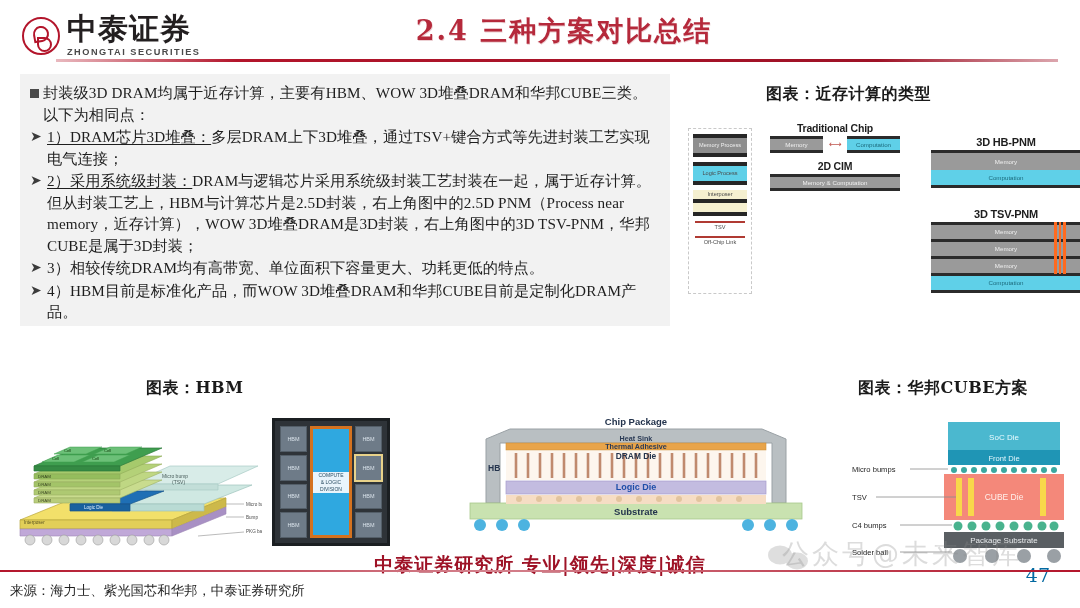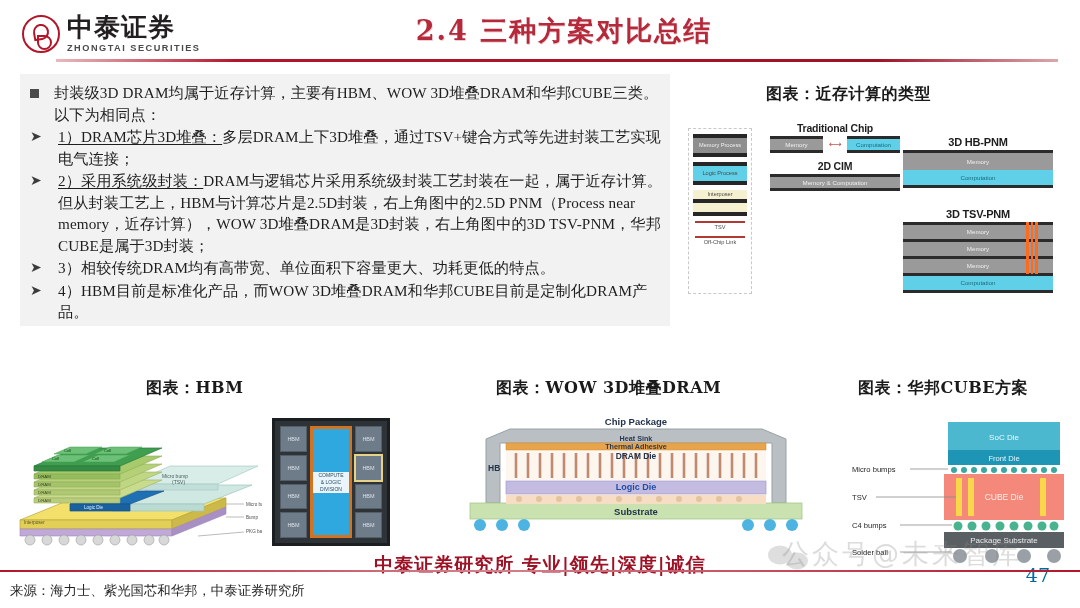--- a/index.html
+++ b/index.html
@@ -12,38 +12,38 @@
   #slide { position: relative; width: 1080px; height: 608px; background: #fff; }
 
   
   .logo-wrap { position: absolute; left: 22px; top: 14px; display: flex; align-items: center; gap: 7px; }
   .logo-mark { width: 38px; height: 38px; border: 2.4px solid #b3152b; border-radius: 50%;
                position: relative; flex: 0 0 auto; }
   .logo-mark::before { content:""; position:absolute; left:9px; top:7px; width:12px; height:12px;
                        border:2.2px solid #b3152b; border-radius:50% 50% 50% 0; transform: rotate(-10deg); }
   .logo-mark::after { content:""; position:absolute; left:13px; top:18px; width:11px; height:11px;
                       border:2.2px solid #b3152b; border-radius:0 50% 50% 50%; }
-  .logo-cn { font-family:"DejaVu Sans", sans-serif; font-weight:700; font-size:26px; color:#231f20;
+  .logo-cn { font-family:"DejaVu Sans", sans-serif; font-weight:700; font-size:30px; color:#231f20;
              letter-spacing:1px; line-height:1; }
   .logo-en { font-family:"Liberation Sans", sans-serif; font-weight:700; font-size:9.2px; color:#4a4a4a;
              letter-spacing:1.5px; margin-top:3px; }
 
   .slide-title {
     position:absolute; left:0; right:0; top:13px; text-align:center;
     font-family:"DejaVu Serif", serif; font-weight:700; font-size:27px; color:#b5293b;
     letter-spacing:2px; text-shadow: 0.6px 0.6px 0 rgba(200,120,130,.35);
     width:1080px; padding-left:48px;
   }
   .header-rule { position:absolute; left:56px; right:22px; top:59px; height:2.6px;
                  background:linear-gradient(90deg,#e9b9bf 0%,#b3152b 18%,#9e1226 82%,#dca6ae 100%); }
 
   
   .text-panel { position:absolute; left:20px; top:74px; width:650px; height:252px;
                 background:#f2f2f2; padding:8px 8px 4px 10px; }
-  .bullet-row { display:flex; align-items:flex-start; gap:15px; margin-bottom:1px; }
+  .bullet-row { display:flex; align-items:flex-start; gap:4px; margin-bottom:1px; }
   .mk-square { width:9px; height:9px; background:#4a4a4a; margin-top:7px; flex:0 0 auto; }
   .mk-arrow { color:#3b3b3b; font-size:14px; line-height:20px; flex:0 0 auto; width:13px;
               font-family:"DejaVu Sans", sans-serif; }
   .para { font-size:15.2px; line-height:21.5px; color:#1e1e1e; letter-spacing:0.1px; }
   .u { text-decoration: underline; text-underline-offset:2px; }
 
   
   .cap { font-family:"DejaVu Serif", serif; font-weight:700; font-size:16px; color:#1a1a1a;
          letter-spacing:0.5px; white-space:nowrap; }
 
@@ -58,21 +58,21 @@
   .lg-cap { font-family:"Liberation Sans", sans-serif; font-size:5.6px; color:#4a4a4a;
             text-align:center; line-height:7px; }
   .lg-cap.on-dark { color:#efefef; }
   .bar-dark { height:4px; background:#262626; }
   .bar-gray { height:15px; background:#8e8e8e; display:flex; align-items:center; justify-content:center; }
   .bar-cyan { height:15px; background:#5fd0e8; display:flex; align-items:center; justify-content:center; }
   .bar-cream { height:9px; background:#f5f0d0; display:flex; align-items:center; justify-content:center; }
   .bar-red { height:2px; background:#b03a33; margin:4px 2px 1px; }
 
   .col-mid { position:absolute; left:86px; top:0; width:130px; }
-  .col-right { position:absolute; left:219px; top:14px; width:150px; }
+  .col-right { position:absolute; left:247px; top:14px; width:150px; }
   .blk-title { font-family:"Liberation Sans", sans-serif; font-weight:700; font-size:10.5px;
                color:#1d1d1d; text-align:center; margin-bottom:2px; letter-spacing:-0.2px; }
   .chip { margin-bottom:7px; }
   .seg { position:relative; }
   .seg-lbl { font-family:"Liberation Sans", sans-serif; font-size:6.2px; text-align:center;
              line-height:11px; }
   .gray-seg { background:#9a9a9a; color:#efefef; }
   .cyan-seg { background:#5fd0e8; color:#1d6b7d; }
   .topline { height:3px; background:#2b2b2b; }
   .botline { height:3px; background:#2b2b2b; }
@@ -381,21 +381,20 @@
       <div class="hbm-col">
         <div class="hbm-cell">HBM</div>
         <div class="hbm-cell sel">HBM</div>
         <div class="hbm-cell">HBM</div>
         <div class="hbm-cell">HBM</div>
       </div>
     </div>
   </div>
 
   <div class="fig-wow">
-    <div class="cap">图表：WOW 3D堆叠DRAM</div>
 
     <div class="wow">
       <svg width="344" height="130" viewBox="0 0 344 130">
 
         <path d="M22,96 L22,32 L46,22 L298,22 L322,32 L322,96 L308,96 L308,36 L36,36 L36,96 Z" fill="#b9bfc2" stroke="#9aa1a5" stroke-width="1"></path>
 
         <rect x="6" y="96" width="332" height="16" fill="#c9e2b0" stroke="#a8c98c" stroke-width="0.8"></rect>
 
         <rect x="42" y="88" width="260" height="9" fill="#f6ddc4"></rect>
         <g fill="#e2c49e">

